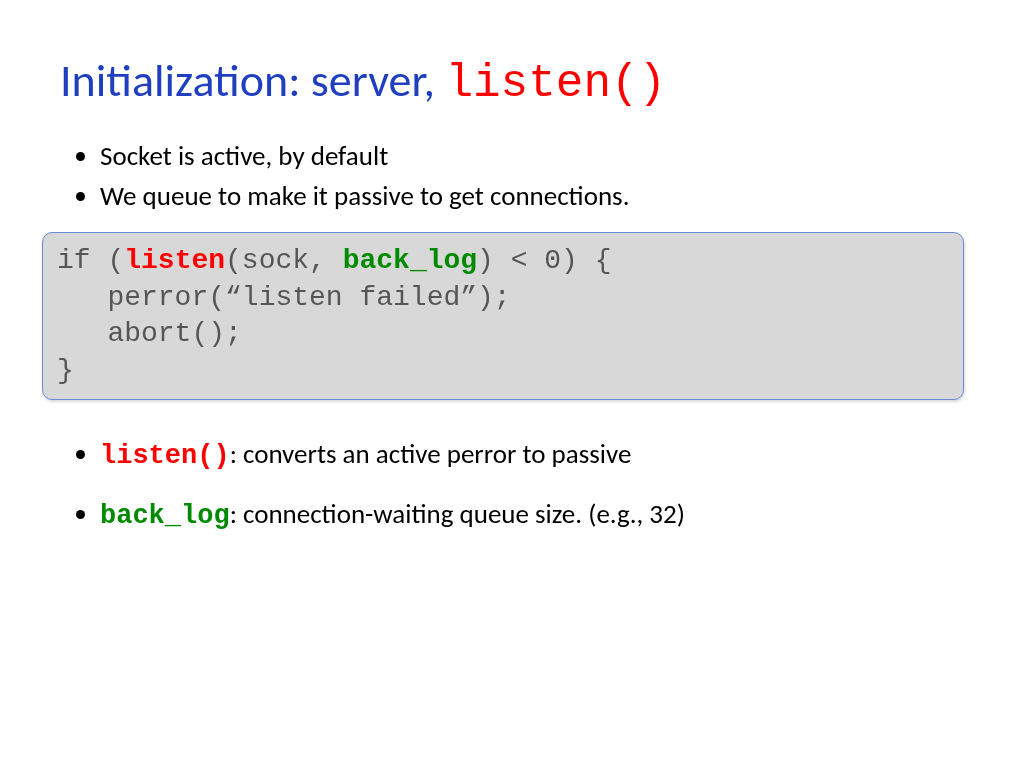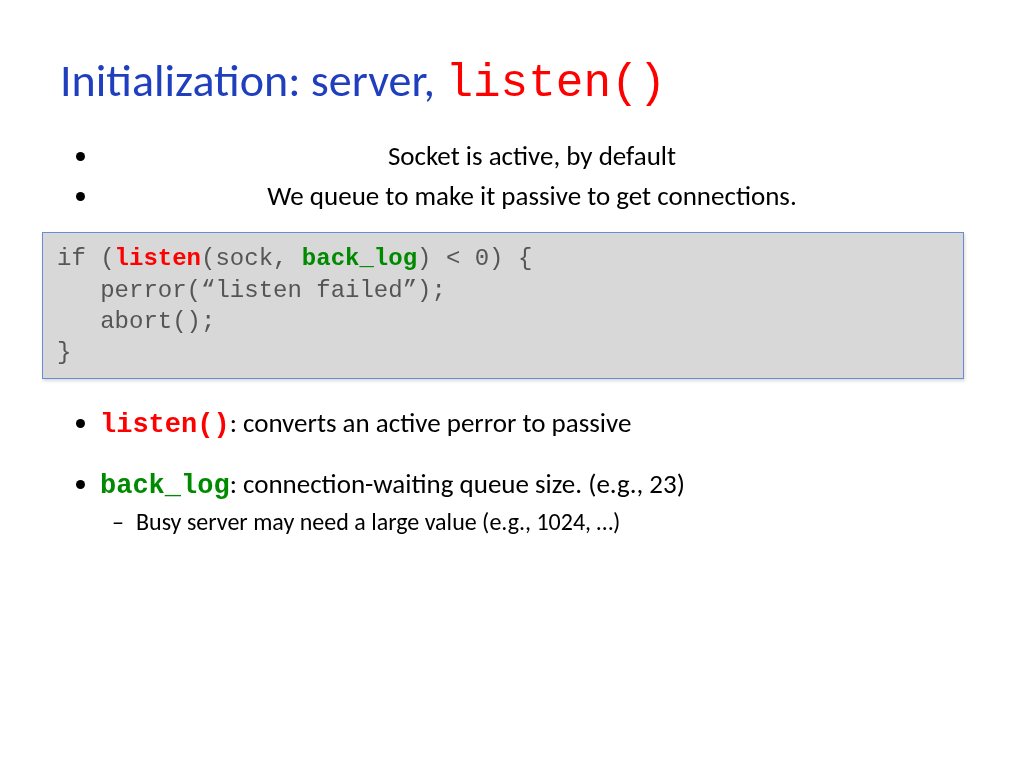--- a/index.html
+++ b/index.html
@@ -28,30 +28,29 @@
   }
   ul.top {
     font-size: 27px;
     margin: 0 0 18px 0;
     padding-left: 40px;
     line-height: 1.35;
   }
   ul.top > li {
     list-style: disc;
     margin-bottom: 4px;
-    text-align: center;
   }
   .codebox {
     background: #d8d8d8;
     border: 1px solid #6a8bd8;
-    border-radius: 0;
-    margin: 16px 0 26px -18px;
+    border-radius: 10px;
+    margin: 16px 0 36px -18px;
     padding: 10px 14px 10px 14px;
     font-family: "Courier New", Courier, monospace;
-    font-size: 24px;
+    font-size: 28px;
     color: #555;
     line-height: 1.3;
     white-space: pre;
     box-shadow: 1px 2px 3px rgba(0,0,0,0.15);
   }
   .kw-red { color: #ff0000; font-weight: bold; }
   .kw-green { color: #008a00; font-weight: bold; }
   ul.bottom {
     font-size: 27px;
     margin: 0;
@@ -98,20 +97,17 @@
   <div class="codebox"><span>if (</span><span class="kw-red">listen</span><span>(sock, </span><span class="kw-green">back_log</span><span>) &lt; 0) {</span>
 <span>   perror(“listen failed”);</span>
 <span>   abort();</span>
 <span>}</span></div>
 
   <ul class="bottom">
     <li>
       <span class="mono-red">listen()</span><span>: converts an active perror to passive</span>
     </li>
     <li>
-      <span class="mono-green">back_log</span><span>: connection-waiting queue size. (e.g., 23)</span>
-      <ul class="sub">
-        <li>Busy server may need a large value (e.g., 1024, …)</li>
-      </ul>
+      <span class="mono-green">back_log</span><span>: connection-waiting queue size. (e.g., 32)</span>
     </li>
   </ul>
 
 </div>
 
 </body></html>

